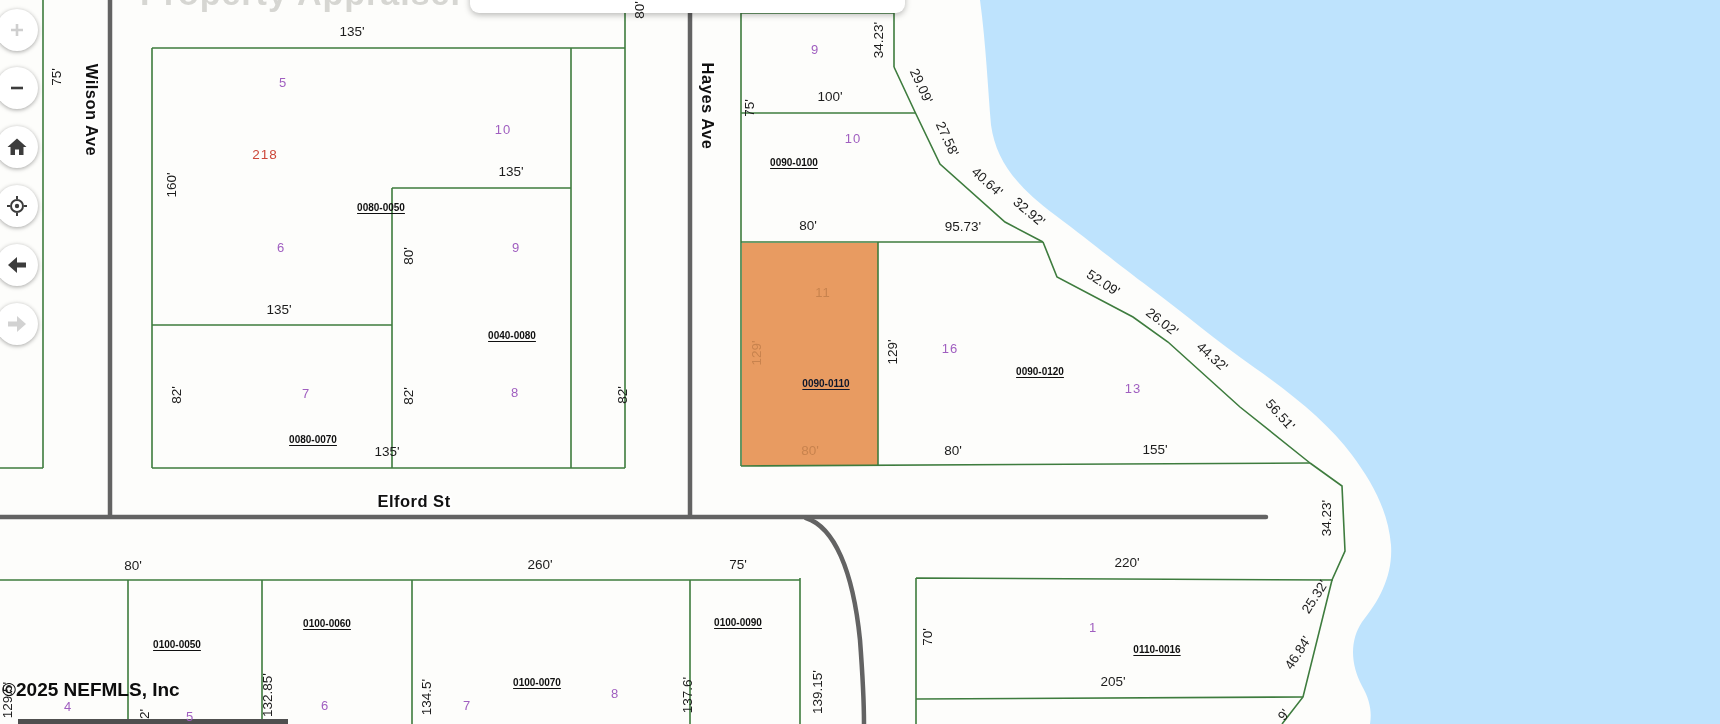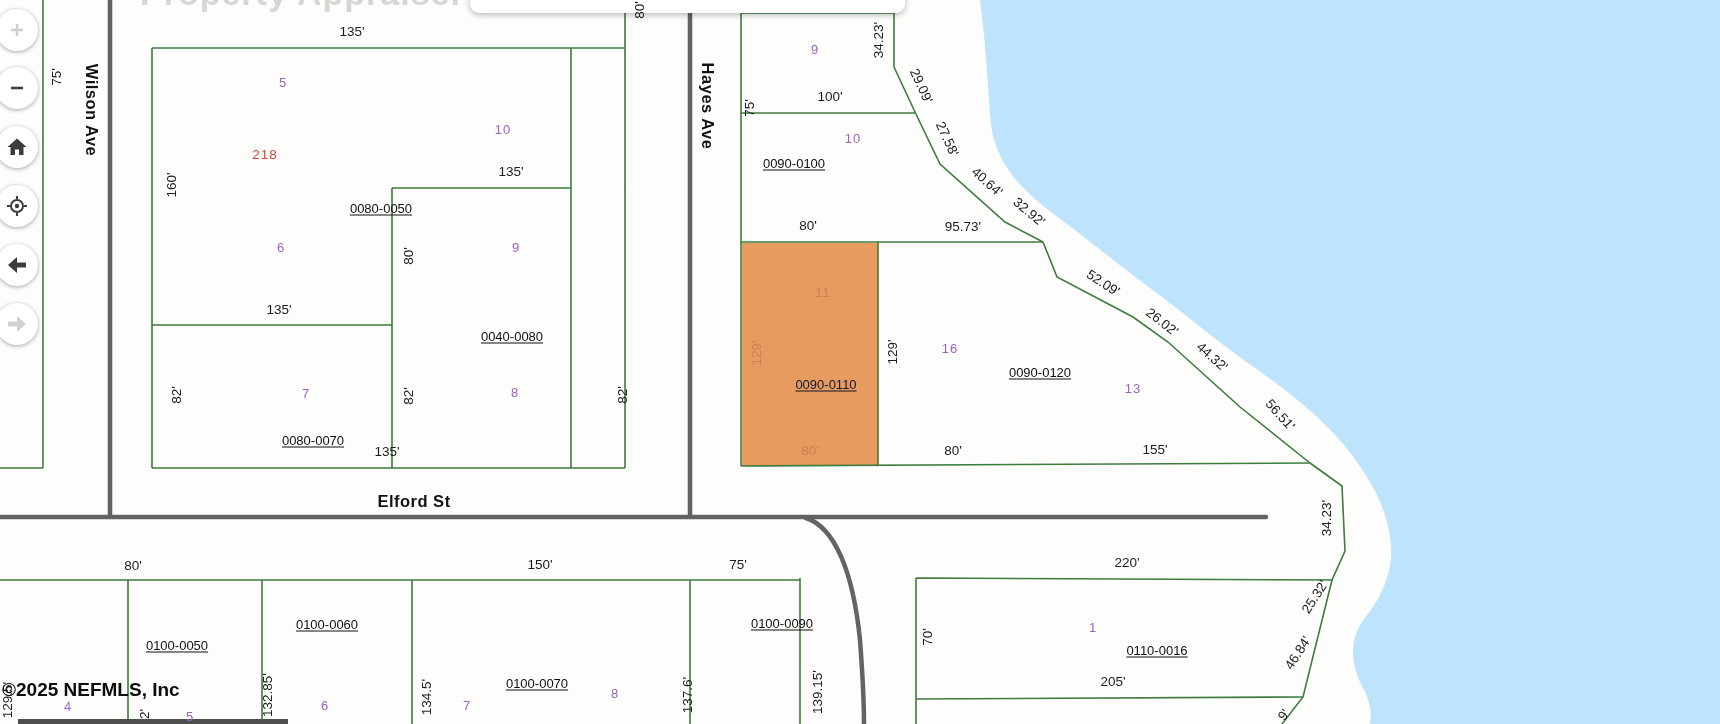--- a/index.html
+++ b/index.html
@@ -2,21 +2,21 @@
 <html><head>
 <meta charset="utf-8">
 <style>
   html,body{margin:0;padding:0;background:#e9e9e9;}
   #stage{position:relative;width:1720px;height:724px;overflow:hidden;
          background:#fdfdfb;font-family:"Liberation Sans",sans-serif;}
   svg{position:absolute;left:0;top:0;}
   .lbl{position:absolute;white-space:nowrap;line-height:1;}
   .dim{font-size:13.5px;font-weight:500;color:#1c1c1c;}
   .dim.tint{color:#c8834e;}
-  .pid{font-size:13px;font-weight:400;color:#101010;text-decoration:underline;text-underline-offset:2px;}
+  .pid{font-size:10px;font-weight:700;color:#101010;text-decoration:underline;text-underline-offset:2px;}
   .pid.tint{color:#0f172a;}
   .lot{font-size:13px;font-weight:500;color:#a05fc0;letter-spacing:1px;}
   .lot.tint{color:#c8834e;}
   .addr{font-size:13.5px;font-weight:500;color:#cc4638;letter-spacing:1px;}
   .street{font-size:16.5px;font-weight:700;color:#111;letter-spacing:.5px;
     text-shadow:-1.5px -1.5px 0 #fff,1.5px -1.5px 0 #fff,-1.5px 1.5px 0 #fff,1.5px 1.5px 0 #fff,
                 0 -2px 0 #fff,0 2px 0 #fff,-2px 0 0 #fff,2px 0 0 #fff;}
   #watermark{position:absolute;left:140px;top:-26px;font-size:34px;font-weight:700;
              color:#d6d6d2;letter-spacing:1px;}
   #popup{position:absolute;left:470px;top:-11px;width:435px;height:24px;background:#fff;
@@ -99,40 +99,40 @@
       <div class="lbl dim" style="left: 1162px; top: 322px; transform: translate(-50%, -50%) rotate(38deg);">26.02'</div>
       <div class="lbl dim" style="left: 1212px; top: 357px; transform: translate(-50%, -50%) rotate(42deg);">44.32'</div>
       <div class="lbl dim" style="left: 1280px; top: 415px; transform: translate(-50%, -50%) rotate(48deg);">56.51'</div>
       <div class="lbl dim" style="left: 1327px; top: 518px; transform: translate(-50%, -50%) rotate(-90deg);">34.23'</div>
       <div class="lbl dim" style="left: 1315px; top: 597px; transform: translate(-50%, -50%) rotate(-57deg);">25.32'</div>
       <div class="lbl dim" style="left: 1298px; top: 653px; transform: translate(-50%, -50%) rotate(-57deg);">46.84'</div>
       <div class="lbl dim" style="left: 1127px; top: 563px; transform: translate(-50%, -50%);">220'</div>
       <div class="lbl dim" style="left: 928px; top: 637px; transform: translate(-50%, -50%) rotate(-90deg);">70'</div>
       <div class="lbl dim" style="left: 1113px; top: 682px; transform: translate(-50%, -50%);">205'</div>
       <div class="lbl dim" style="left: 133px; top: 566px; transform: translate(-50%, -50%);">80'</div>
-      <div class="lbl dim" style="left: 540px; top: 565px; transform: translate(-50%, -50%);">150'</div>
+      <div class="lbl dim" style="left: 540px; top: 565px; transform: translate(-50%, -50%);">260'</div>
       <div class="lbl dim" style="left: 738px; top: 565px; transform: translate(-50%, -50%);">75'</div>
       <div class="lbl dim" style="left: 268px; top: 695px; transform: translate(-50%, -50%) rotate(-90deg);">132.85'</div>
       <div class="lbl dim" style="left: 427px; top: 697px; transform: translate(-50%, -50%) rotate(-90deg);">134.5'</div>
       <div class="lbl dim" style="left: 688px; top: 695px; transform: translate(-50%, -50%) rotate(-90deg);">137.6'</div>
       <div class="lbl dim" style="left: 818px; top: 692px; transform: translate(-50%, -50%) rotate(-90deg);">139.15'</div>
       <div class="lbl dim" style="left: 8px; top: 700px; transform: translate(-50%, -50%) rotate(-90deg);">129.5'</div>
       <div class="lbl dim" style="left: 145px; top: 714px; transform: translate(-50%, -50%) rotate(-90deg);">2'</div>
       <div class="lbl dim" style="left: 1284px; top: 715px; transform: translate(-50%, -50%) rotate(-52deg);">9'</div>
       <div class="lbl pid" style="left: 381px; top: 176px; transform: translate(-50%, -50%); margin-top: 32px;">0080-0050</div>
       <div class="lbl pid" style="left: 512px; top: 336px; transform: translate(-50%, -50%);">0040-0080</div>
       <div class="lbl pid" style="left: 313px; top: 440px; transform: translate(-50%, -50%);">0080-0070</div>
       <div class="lbl pid" style="left: 794px; top: 163px; transform: translate(-50%, -50%);">0090-0100</div>
       <div class="lbl pid tint" style="left: 826px; top: 384px; transform: translate(-50%, -50%);">0090-0110</div>
       <div class="lbl pid" style="left: 1040px; top: 372px; transform: translate(-50%, -50%);">0090-0120</div>
       <div class="lbl pid" style="left: 1157px; top: 650px; transform: translate(-50%, -50%);">0110-0016</div>
       <div class="lbl pid" style="left: 177px; top: 645px; transform: translate(-50%, -50%);">0100-0050</div>
       <div class="lbl pid" style="left: 327px; top: 624px; transform: translate(-50%, -50%);">0100-0060</div>
       <div class="lbl pid" style="left: 537px; top: 683px; transform: translate(-50%, -50%);">0100-0070</div>
-      <div class="lbl pid" style="left: 738px; top: 623px; transform: translate(-50%, -50%); margin-left: 44px;">0100-0090</div>
+      <div class="lbl pid" style="left: 738px; top: 623px; transform: translate(-50%, -50%);">0100-0090</div>
       <div class="lbl lot" style="left: 283px; top: 82px; transform: translate(-50%, -50%);">5</div>
       <div class="lbl lot" style="left: 503px; top: 129px; transform: translate(-50%, -50%);">10</div>
       <div class="lbl lot" style="left: 281px; top: 247px; transform: translate(-50%, -50%);">6</div>
       <div class="lbl lot" style="left: 516px; top: 247px; transform: translate(-50%, -50%);">9</div>
       <div class="lbl lot" style="left: 306px; top: 393px; transform: translate(-50%, -50%);">7</div>
       <div class="lbl lot" style="left: 515px; top: 392px; transform: translate(-50%, -50%);">8</div>
       <div class="lbl lot" style="left: 815px; top: 49px; transform: translate(-50%, -50%);">9</div>
       <div class="lbl lot" style="left: 853px; top: 138px; transform: translate(-50%, -50%);">10</div>
       <div class="lbl lot tint" style="left: 823px; top: 292px; transform: translate(-50%, -50%);">11</div>
       <div class="lbl lot" style="left: 950px; top: 348px; transform: translate(-50%, -50%);">16</div>

